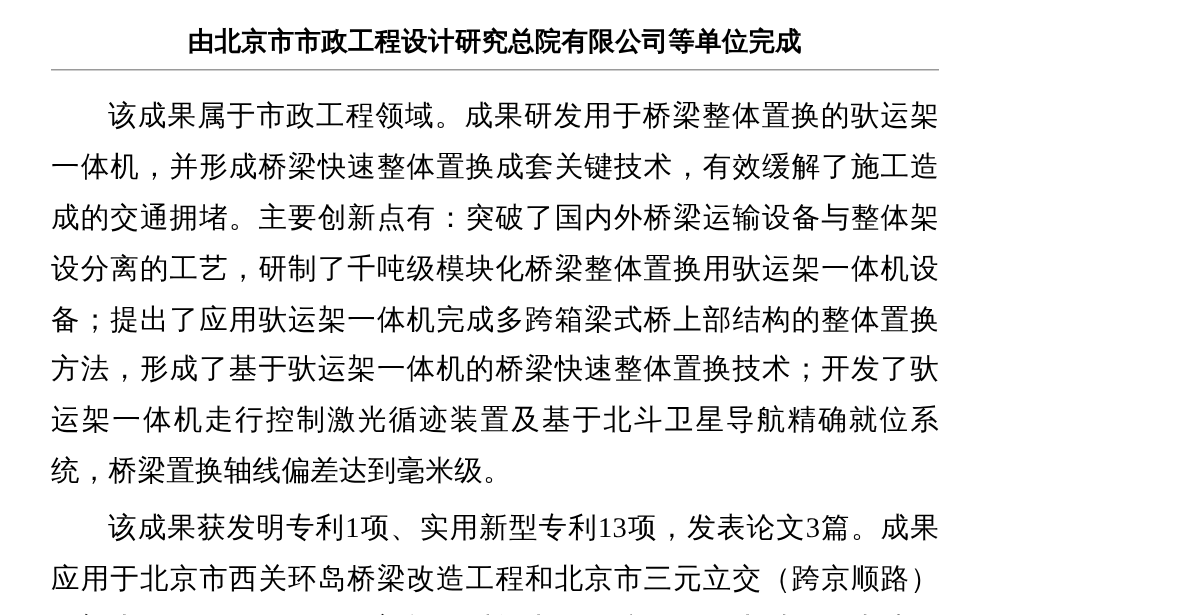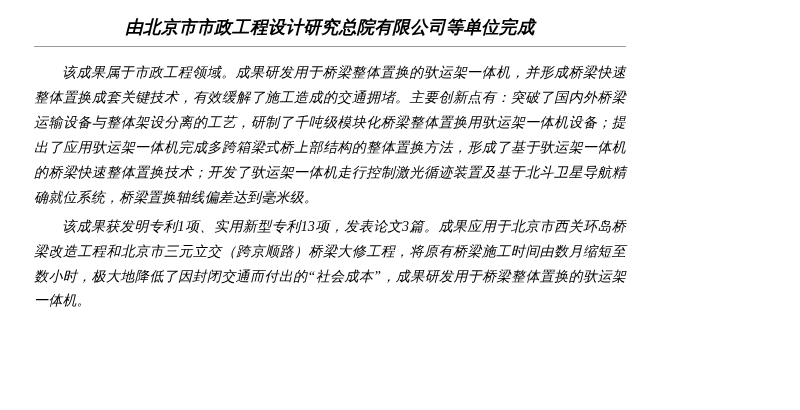--- a/index.html
+++ b/index.html
@@ -13,39 +13,38 @@
     font-family: "Liberation Serif", "DejaVu Serif", serif;
     color: #000000;
     overflow: hidden;
   }
   .page {
     width: 660px;
     height: 410px;
     box-sizing: border-box;
     padding: 14px 34px 10px 34px;
     position: relative;
-    font-style: italic;
   }
   .doc-title {
     text-align: center;
     font-weight: bold;
     font-size: 17.5px;
     line-height: 1.5;
     letter-spacing: 0.3px;
     margin: 0 0 6px 0;
     color: #000;
   }
   .title-rule {
     width: 100%;
     height: 0;
     border-bottom: 1px solid #9a9a9a;
     margin: 6px 0 14px 0;
   }
   .para {
-    font-size: 14px;
+    font-size: 19px;
     line-height: 1.78;
     text-align: justify;
     text-justify: inter-ideograph;
     text-indent: 2em;
     margin: 0 0 4px 0;
     letter-spacing: 0.2px;
     color: #000;
   }
   .para:last-child {
     margin-bottom: 0;

